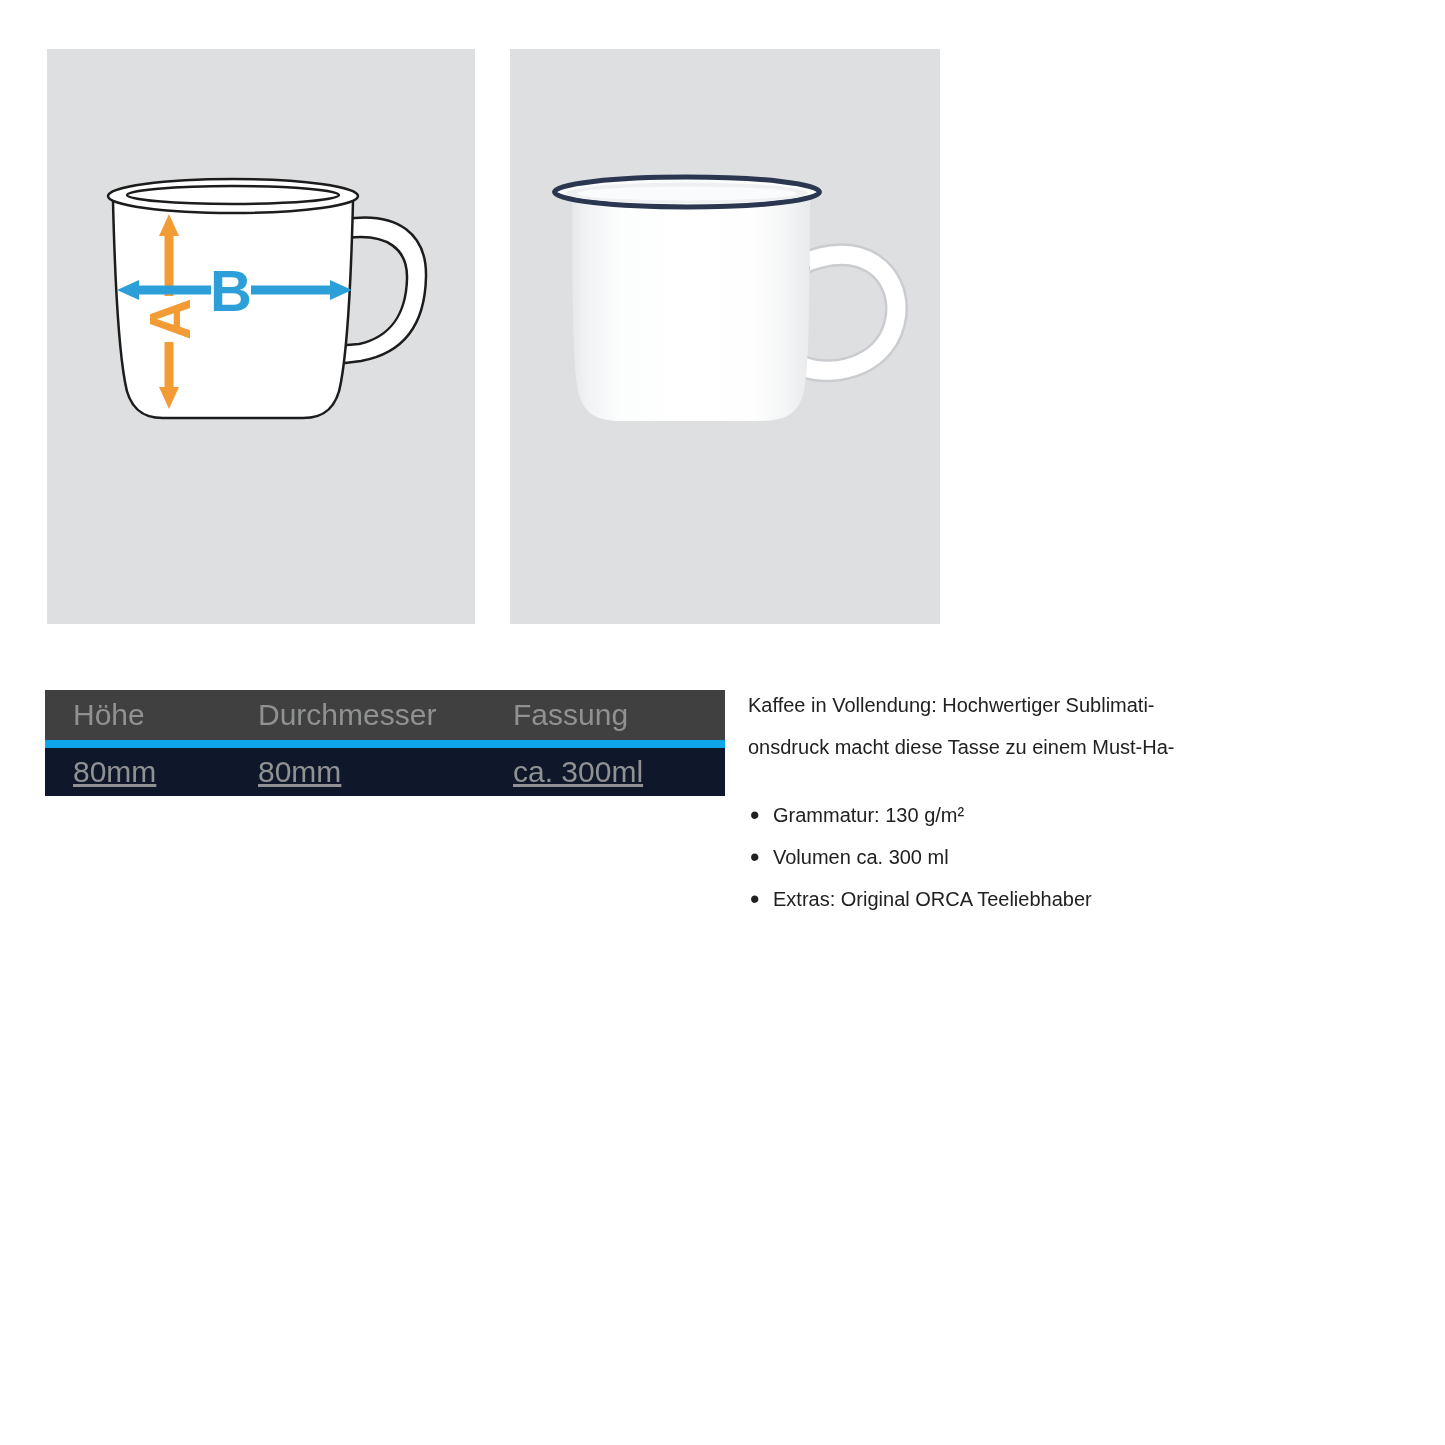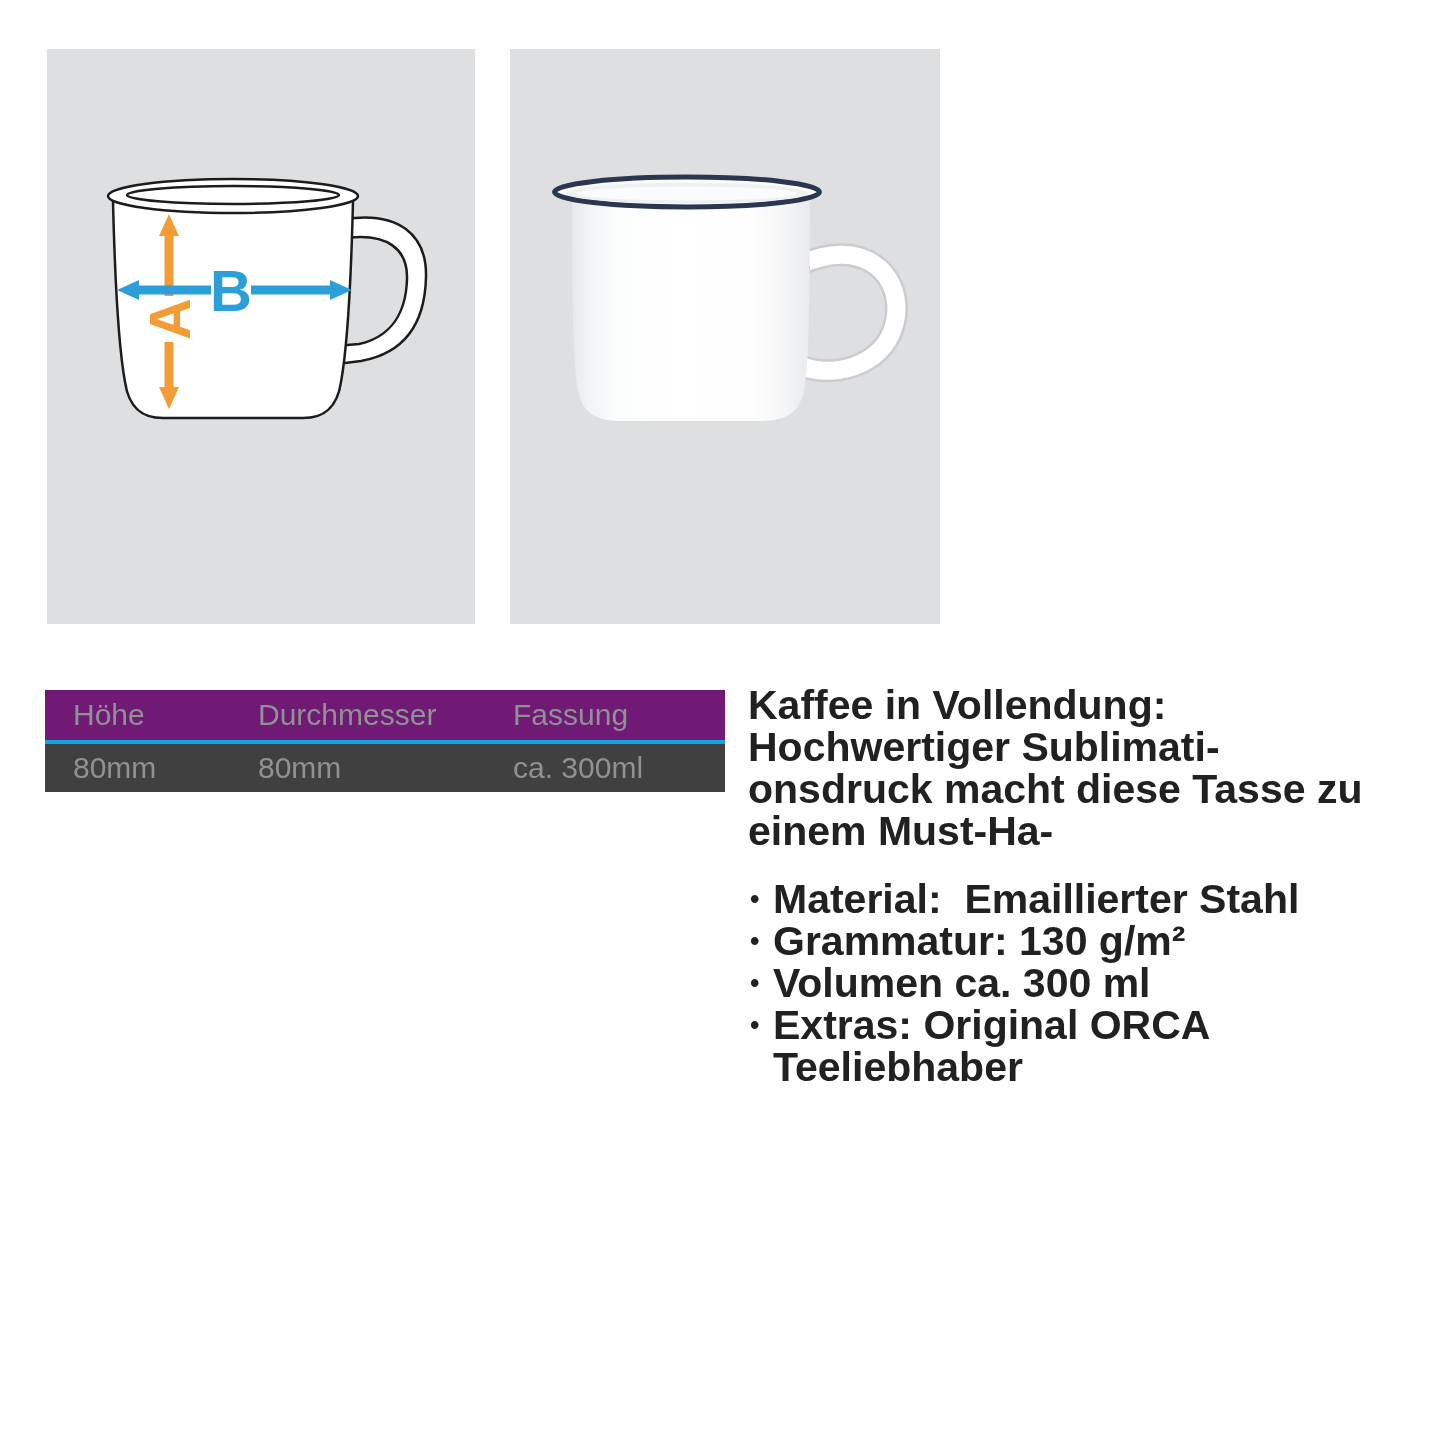--- a/index.html
+++ b/index.html
@@ -22,35 +22,34 @@
 
   
   .spec-table{
     position:absolute;
     left:45px;top:690px;width:680px;
     font-size:30px;
     font-weight:300;
     color:#8f9193;
   }
   .spec-row{display:flex;}
-  .spec-row.head{background:#701a75;height:50px;line-height:50px;}
-  .spec-row.vals{background:#404040;height:48px;line-height:48px;border-top:4px solid #0ea5e9;}
+  .spec-row.head{background:#404040;height:50px;line-height:50px;}
+  .spec-row.vals{background:#0f172a;height:48px;line-height:48px;border-top:8px solid #0ea5e9;text-decoration:underline;}
   .spec-cell{box-sizing:border-box;padding-left:28px;overflow:hidden;white-space:nowrap;}
   .spec-cell.c1{width:185px;}
   .spec-cell.c2{width:255px;}
   .spec-cell.c3{width:240px;}
 
   
   .details{
     position:absolute;
     left:748px;top:684px;width:660px;
     color:#212121;
-    font-size:41px;
+    font-size:20px;
     line-height:42px;
-    font-weight:bold;
   }
   .intro-line{display:block;}
   .feature-list{
     list-style:none;
     margin:26px 0 0 0;
     padding:0;
   }
   .feature-item{
     position:relative;
     padding-left:25px;
@@ -143,20 +142,19 @@
       <div class="spec-cell c3">ca. 300ml</div>
     </div>
   </div>
 
   <div class="details">
     <p class="intro" style="margin:0">
       <span class="intro-line">Kaffee in Vollendung: Hochwertiger Sublimati-</span>
       <span class="intro-line">onsdruck macht diese Tasse zu einem Must-Ha-</span>
     </p>
     <ul class="feature-list">
-      <li class="feature-item">Material:  Emaillierter Stahl</li>
       <li class="feature-item">Grammatur: 130 g/m²</li>
       <li class="feature-item">Volumen ca. 300 ml</li>
       <li class="feature-item">Extras: Original ORCA Teeliebhaber</li>
     </ul>
   </div>
 
 </div>
 
 </body></html>

